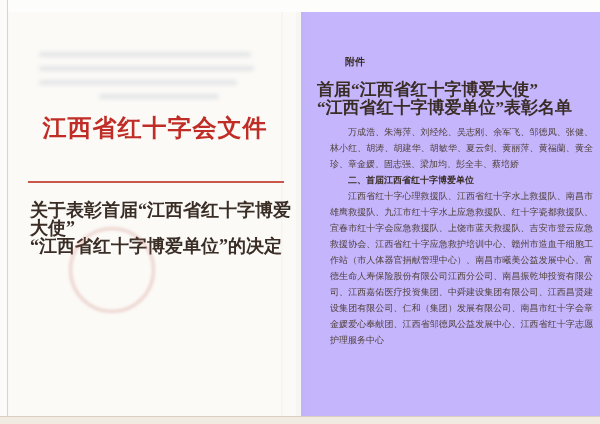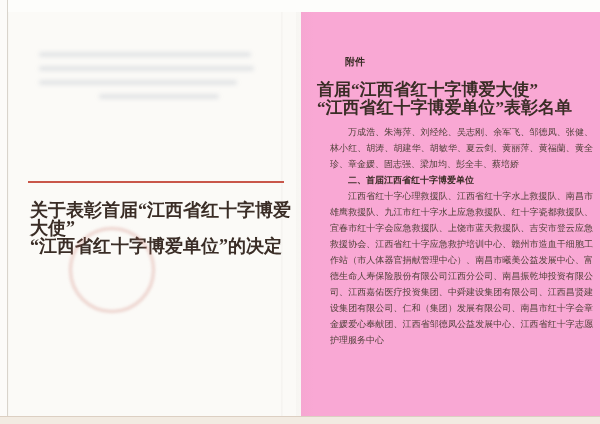--- a/index.html
+++ b/index.html
@@ -16,21 +16,21 @@
   .top-band { position:absolute; left:0; top:0; width:600px; height:12px; background:#fdfdfb; }
   .left-margin { position:absolute; left:0; top:0; width:8px; height:424px; background:#fcfbf9; border-right:1px solid #d9d4cc; }
   .bottom-edge { position:absolute; left:0; top:416px; width:600px; height:8px; background:#f2ebe2; border-top:1px solid #dccfc2; }
   .crease { position:absolute; left:281px; top:12px; width:2px; height:404px;
     background:linear-gradient(to right, rgba(120,110,100,0.05), rgba(120,110,100,0.02)); }
   .page-fold { position:absolute; left:296px; top:12px; width:18px; height:404px;
     background:linear-gradient(to right, rgba(140,130,120,0.04), rgba(255,255,255,0)); }
 
   
   .left-page  { position:absolute; left:9px;  top:12px; width:292px; height:404px; background:#fbfaf7; }
-  .right-page { position:absolute; left:301px; top:12px; width:299px; height:404px; background:#f9a8d4; }
+  .right-page { position:absolute; left:301px; top:12px; width:299px; height:404px; background:#c4b5fd; }
 
   .bleed { position:absolute; filter:blur(2px); opacity:.5; }
   .bleed .bar { background:#ccd0d6; height:5px; margin-bottom:9px; border-radius:2px; }
 
   .red-header {
     position:absolute; left:0; top:100px; width:292px;
     text-align:center; font-size:24px; font-weight:bold;
     color:#c02d26; letter-spacing:1px;
   }
   .doc-number {
@@ -78,20 +78,21 @@
 
   <div class="left-page">
 
     <div class="bleed" style="left:30px; top:40px; width:215px;">
       <div class="bar" style="width:212px;"></div>
       <div class="bar" style="width:215px;"></div>
       <div class="bar" style="width:198px;"></div>
       <div class="bar" style="width:120px; margin-left:60px;"></div>
     </div>
 
+    <div class="red-header">江西省红十字会文件</div>
 
 
     <div class="red-rule"></div>
 
     <div class="doc-title-left">
       <div>关于表彰首届“江西省红十字博爱大使”</div>
       <div>“江西省红十字博爱单位”的决定</div>
     </div>
 
     <div class="seal"></div>

